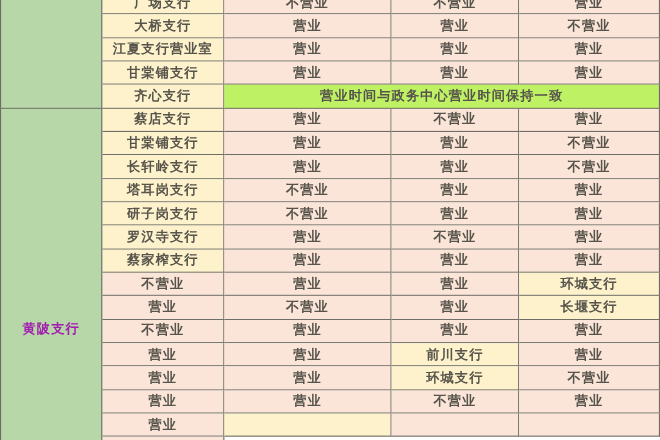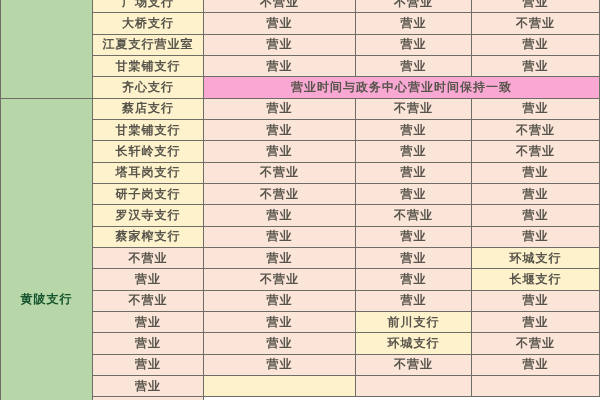--- a/index.html
+++ b/index.html
@@ -41,27 +41,27 @@
     grid-column: 1;
     border-left: 1px solid #6e6e66;
     position: relative;
   }
   .g1 { grid-row: 1 / 6; }
   .g2 { grid-row: 6 / 21; }
   .g2 .glabel {
     position: absolute;
     top: 192px; left: 0; right: 0;
     text-align: center;
-    font-size: 12px; font-weight: 700; color: #14532d;
+    font-size: 12px; font-weight: 700; color: #a21caf;
     letter-spacing: 1px;
   }
 
   .n { background: #fdf2cc; }
   .s { background: #fbe5d8; }
-  .note-cell { background: #f9a8d4; grid-column: 3 / 6; grid-row: 5; }
+  .note-cell { background: #bef264; grid-column: 3 / 6; grid-row: 5; }
 </style>
 </head>
 <body>
 
 <div class="viewport">
   <div class="tbl">
 
     <div class="cell g g1"></div>
     <div class="cell g g2">
       <div class="glabel">黄陂支行</div>

